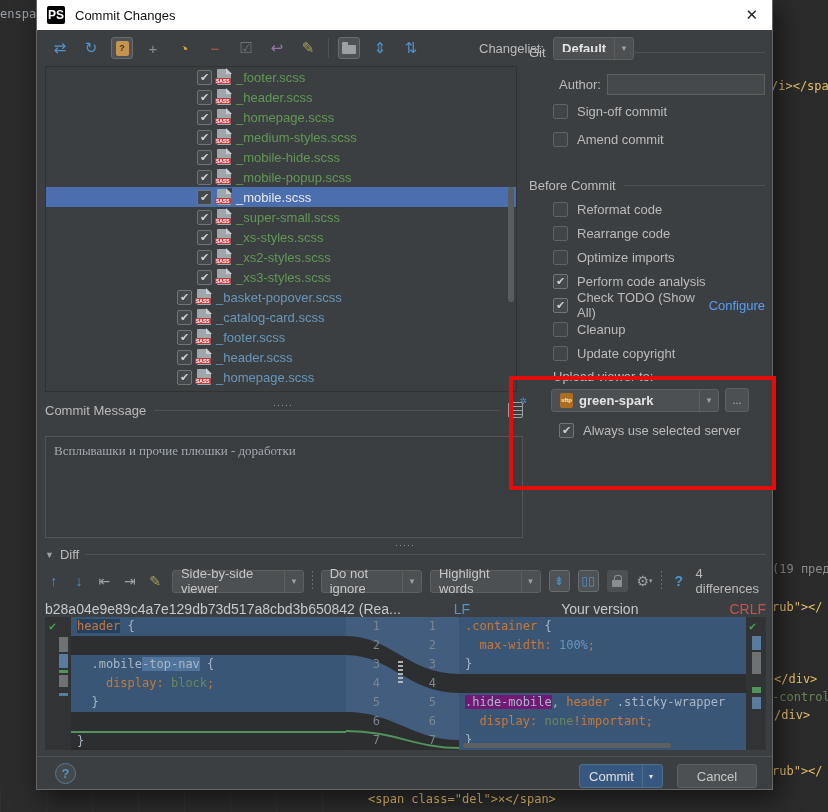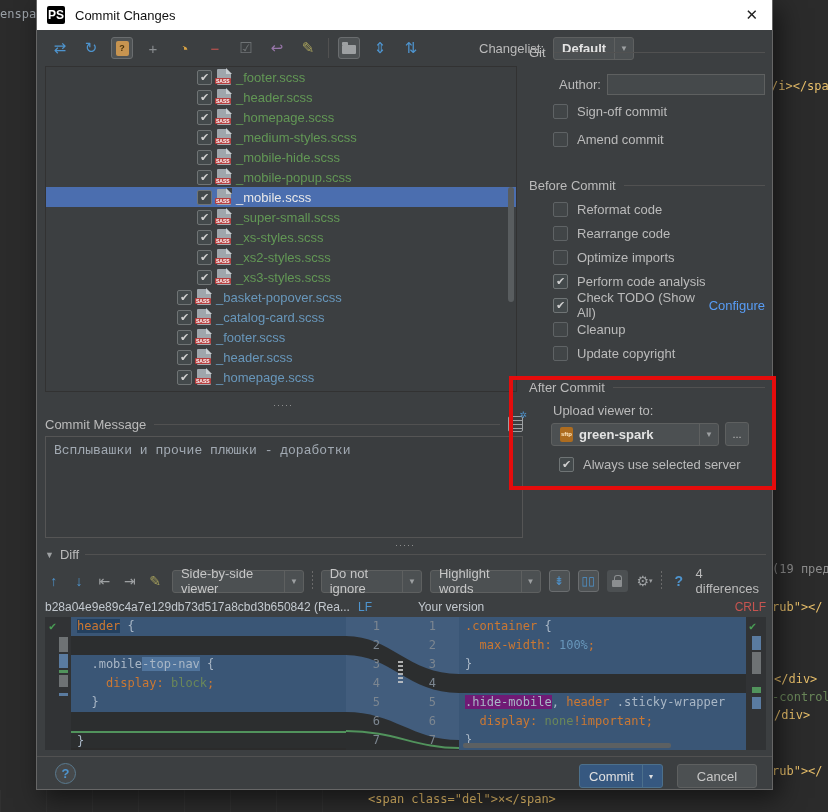--- a/index.html
+++ b/index.html
@@ -1,18 +1,18 @@
 <!DOCTYPE html>
 <html><head>
 <meta charset="utf-8">
 <style>
   * { margin:0; padding:0; box-sizing:border-box; }
   html,body { width:828px; height:812px; overflow:hidden; background:#2b2b2b;
     font-family:"Liberation Sans", sans-serif; font-size:13px; color:#bbbbbb; }
-  .mono { font-family:Liberation Mono, monospace; }
+  .mono { font-family:Liberation Serif, serif; }
 
   
   .bg-frag { position:absolute; font-family:"DejaVu Sans Mono", monospace; font-size:12px; white-space:pre; z-index:0; }
   .bg-grid { position:absolute; left:0; top:790px; width:368px; height:22px;
     background:repeating-linear-gradient(90deg,#353535 0 1px,transparent 1px 46px); opacity:.6; }
 
   
   .dialog { position:absolute; left:36px; top:0; width:737px; height:790px;
     background:#3c3f41; border:1px solid #666; border-top:none;
     box-shadow:6px 8px 24px rgba(0,0,0,.55); z-index:2; }
@@ -70,21 +70,21 @@
     font-size:6px; display:flex; align-items:center; justify-content:center; font-weight:bold; flex:none; }
   .more-btn { width:24px; height:24px; background:#4c5052; border:1px solid #5e6060; border-radius:3px;
     color:#bbb; display:flex; align-items:center; justify-content:center; font-size:11px; }
 
   
   .red-rect { position:absolute; left:509px; top:376px; width:267px; height:114px;
     border:4px solid #e50c0c; z-index:60; pointer-events:none; }
 
   
   .dots { color:#9a9a9a; font-size:9px; letter-spacing:1px; position:absolute; }
-  .cm-label-row { position:absolute; left:8px; top:416px; width:478px; display:flex; align-items:center; gap:8px; }
+  .cm-label-row { position:absolute; left:8px; top:402px; width:478px; display:flex; align-items:center; gap:8px; }
   .cm-label-row .line { flex:1; height:1px; background:#515151; }
   .hist-icon { width:15px; height:16px; border:1px solid #9da0a2; border-radius:2px; position:relative;
     background:repeating-linear-gradient(#3c3f41 0 3px,#9da0a2 3px 4px); }
   .hist-icon::after { content:'✲'; position:absolute; right:-5px; top:-7px; color:#4e94ce; font-size:9px; }
   .cm-box { position:absolute; left:8px; top:436px; width:478px; height:102px;
     background:#3a3d3f; border:1px solid #555; padding:6px 8px; color:#a2aab3; font-size:13px; }
 
   .diff-hdr-row { position:absolute; left:8px; top:547px; width:721px; display:flex; align-items:center; gap:6px; }
   .diff-hdr-row .line { flex:1; height:1px; background:#515151; position:relative; }
   .tri { font-size:9px; color:#9da0a2; }
@@ -95,22 +95,22 @@
   .sq-btn { width:24px; height:22px; background:#4c5052; border:1px solid transparent; border-radius:3px;
     display:flex; align-items:center; justify-content:center; font-size:12px; color:#9da0a2; }
   .sq-btn.pressed { background:#4e5254; border-color:#6a6d6f; color:#4e94ce; }
   .lock-body { width:10px; height:7px; background:#8b8e90; border-radius:1px; position:relative; margin-top:5px; }
   .lock-body::before { content:''; position:absolute; top:-5px; left:2px; width:6px; height:5px;
     border:1.5px solid #8b8e90; border-bottom:none; border-radius:3px 3px 0 0; }
   .diff-count { margin-left:auto; margin-right:6px; color:#bbb; }
   .vdots { width:1px; height:20px; background:repeating-linear-gradient(#6a6a6a 0 2px,transparent 2px 4px); }
 
   
-  .file-hdr { position:absolute; left:8px; top:600px; width:721px; height:17px; display:flex; align-items:flex-start;
-    font-size:12px; color:#c3c9cf; }
+  .file-hdr { position:absolute; left:8px; top:600px; width:721px; height:17px; display:flex; align-items:center;
+    font-size:14px; color:#c3c9cf;gap:45px; }
   .file-hdr .lf { color:#4e94ce; margin-left:8px; }
   .file-hdr .yv { margin-left:46px; }
   .file-hdr .crlf { margin-left:auto; color:#c75450; }
 
   
   .diff-body { position:absolute; left:8px; top:617px; width:721px; height:133px; display:flex;
     font-family:"DejaVu Sans Mono", monospace; font-size:12px; background:#2b2b2b; }
   .gutter { width:26px; position:relative; background:#313335; flex:none; }
   .gutter .chk { position:absolute; left:4px; top:2px; color:#499c54; font-size:12px; }
   .gmark { position:absolute; left:14px; width:9px; }
@@ -351,24 +351,20 @@
         </div>
         <div class="opt-row" style="margin: 8px 0px 0px 24px;">
           <span class="cb off"></span>
           <span>Cleanup</span>
         </div>
         <div class="opt-row" style="margin: 8px 0px 0px 24px;">
           <span class="cb off"></span>
           <span>Update copyright</span>
         </div>
       </div>
-    <div class="sec-hdr" style="margin-top:18px">
-      <span>After Commit</span>
-        <span class="line"></span>
-    </div>
     <div style="margin:8px 0 0 24px">Upload viewer to:</div>
     <div style="margin:4px 0 0 22px; display:flex; gap:6px; align-items:center">
       <span class="combo" style="width:168px">
         <span class="sftp-icon">sftp</span>
         <b style="margin-left:6px; flex:1">green-spark</b>
         <span class="arrow">▼</span>
       </span>
       <span class="more-btn">...</span>
     </div>
     <div class="opt-row" style="margin:10px 0 0 30px">

